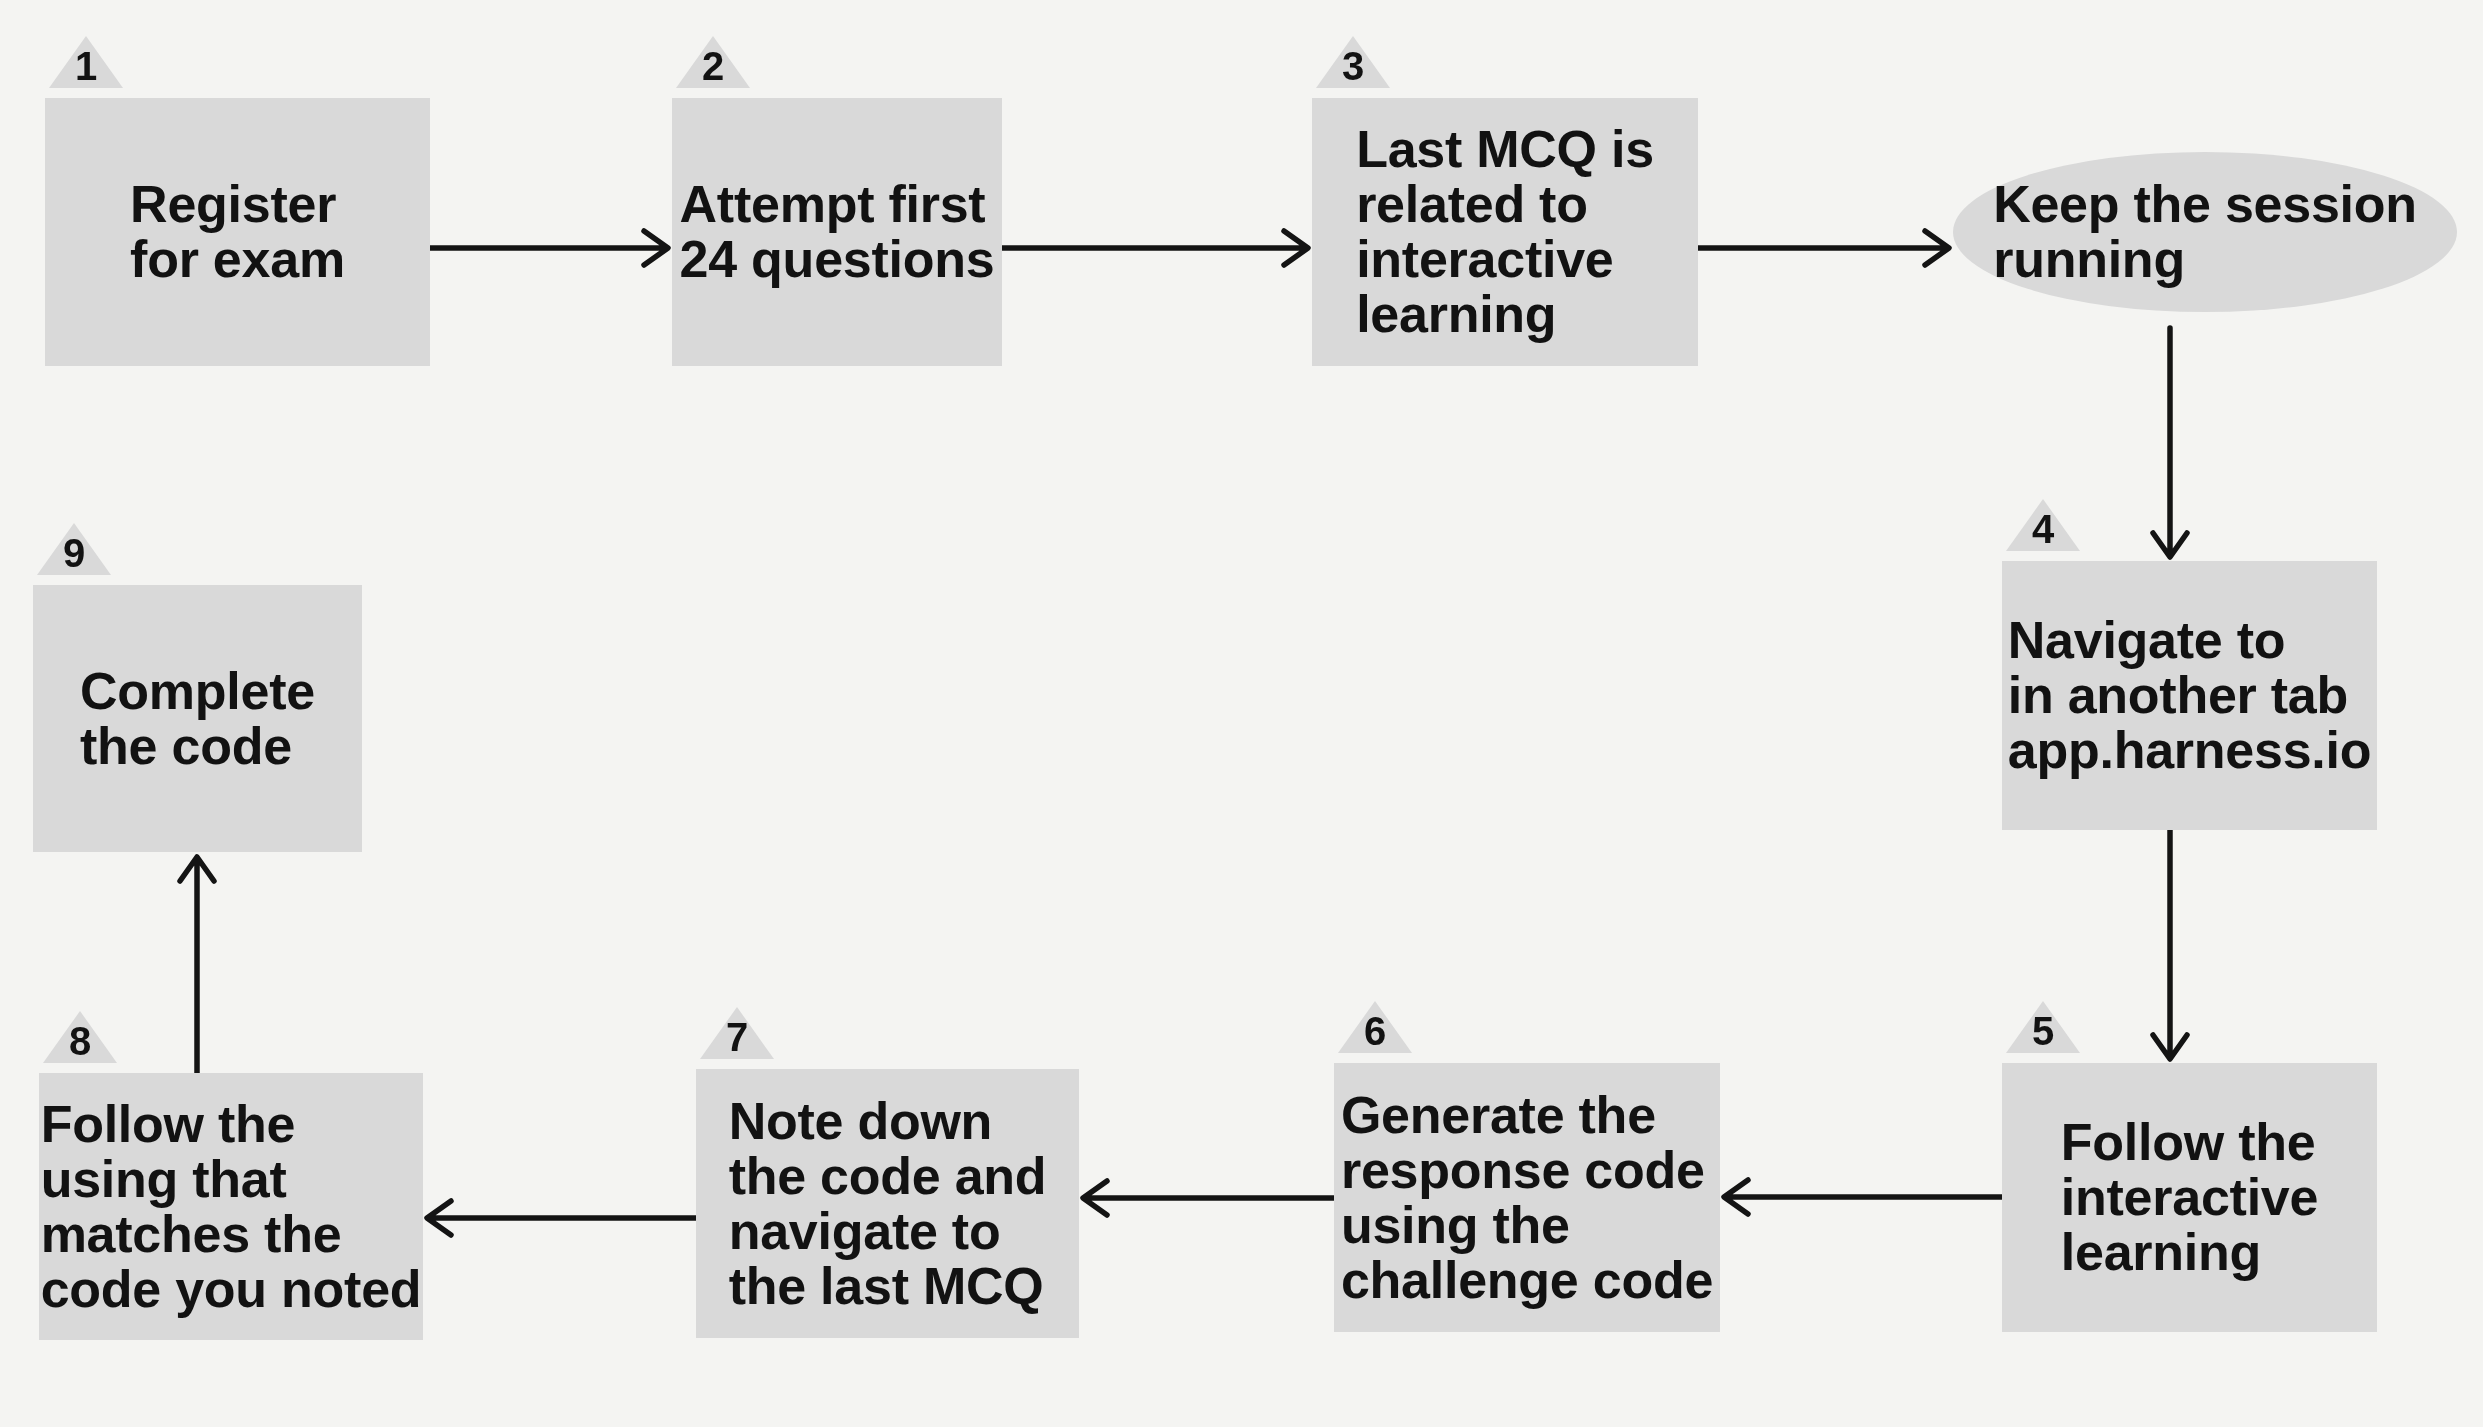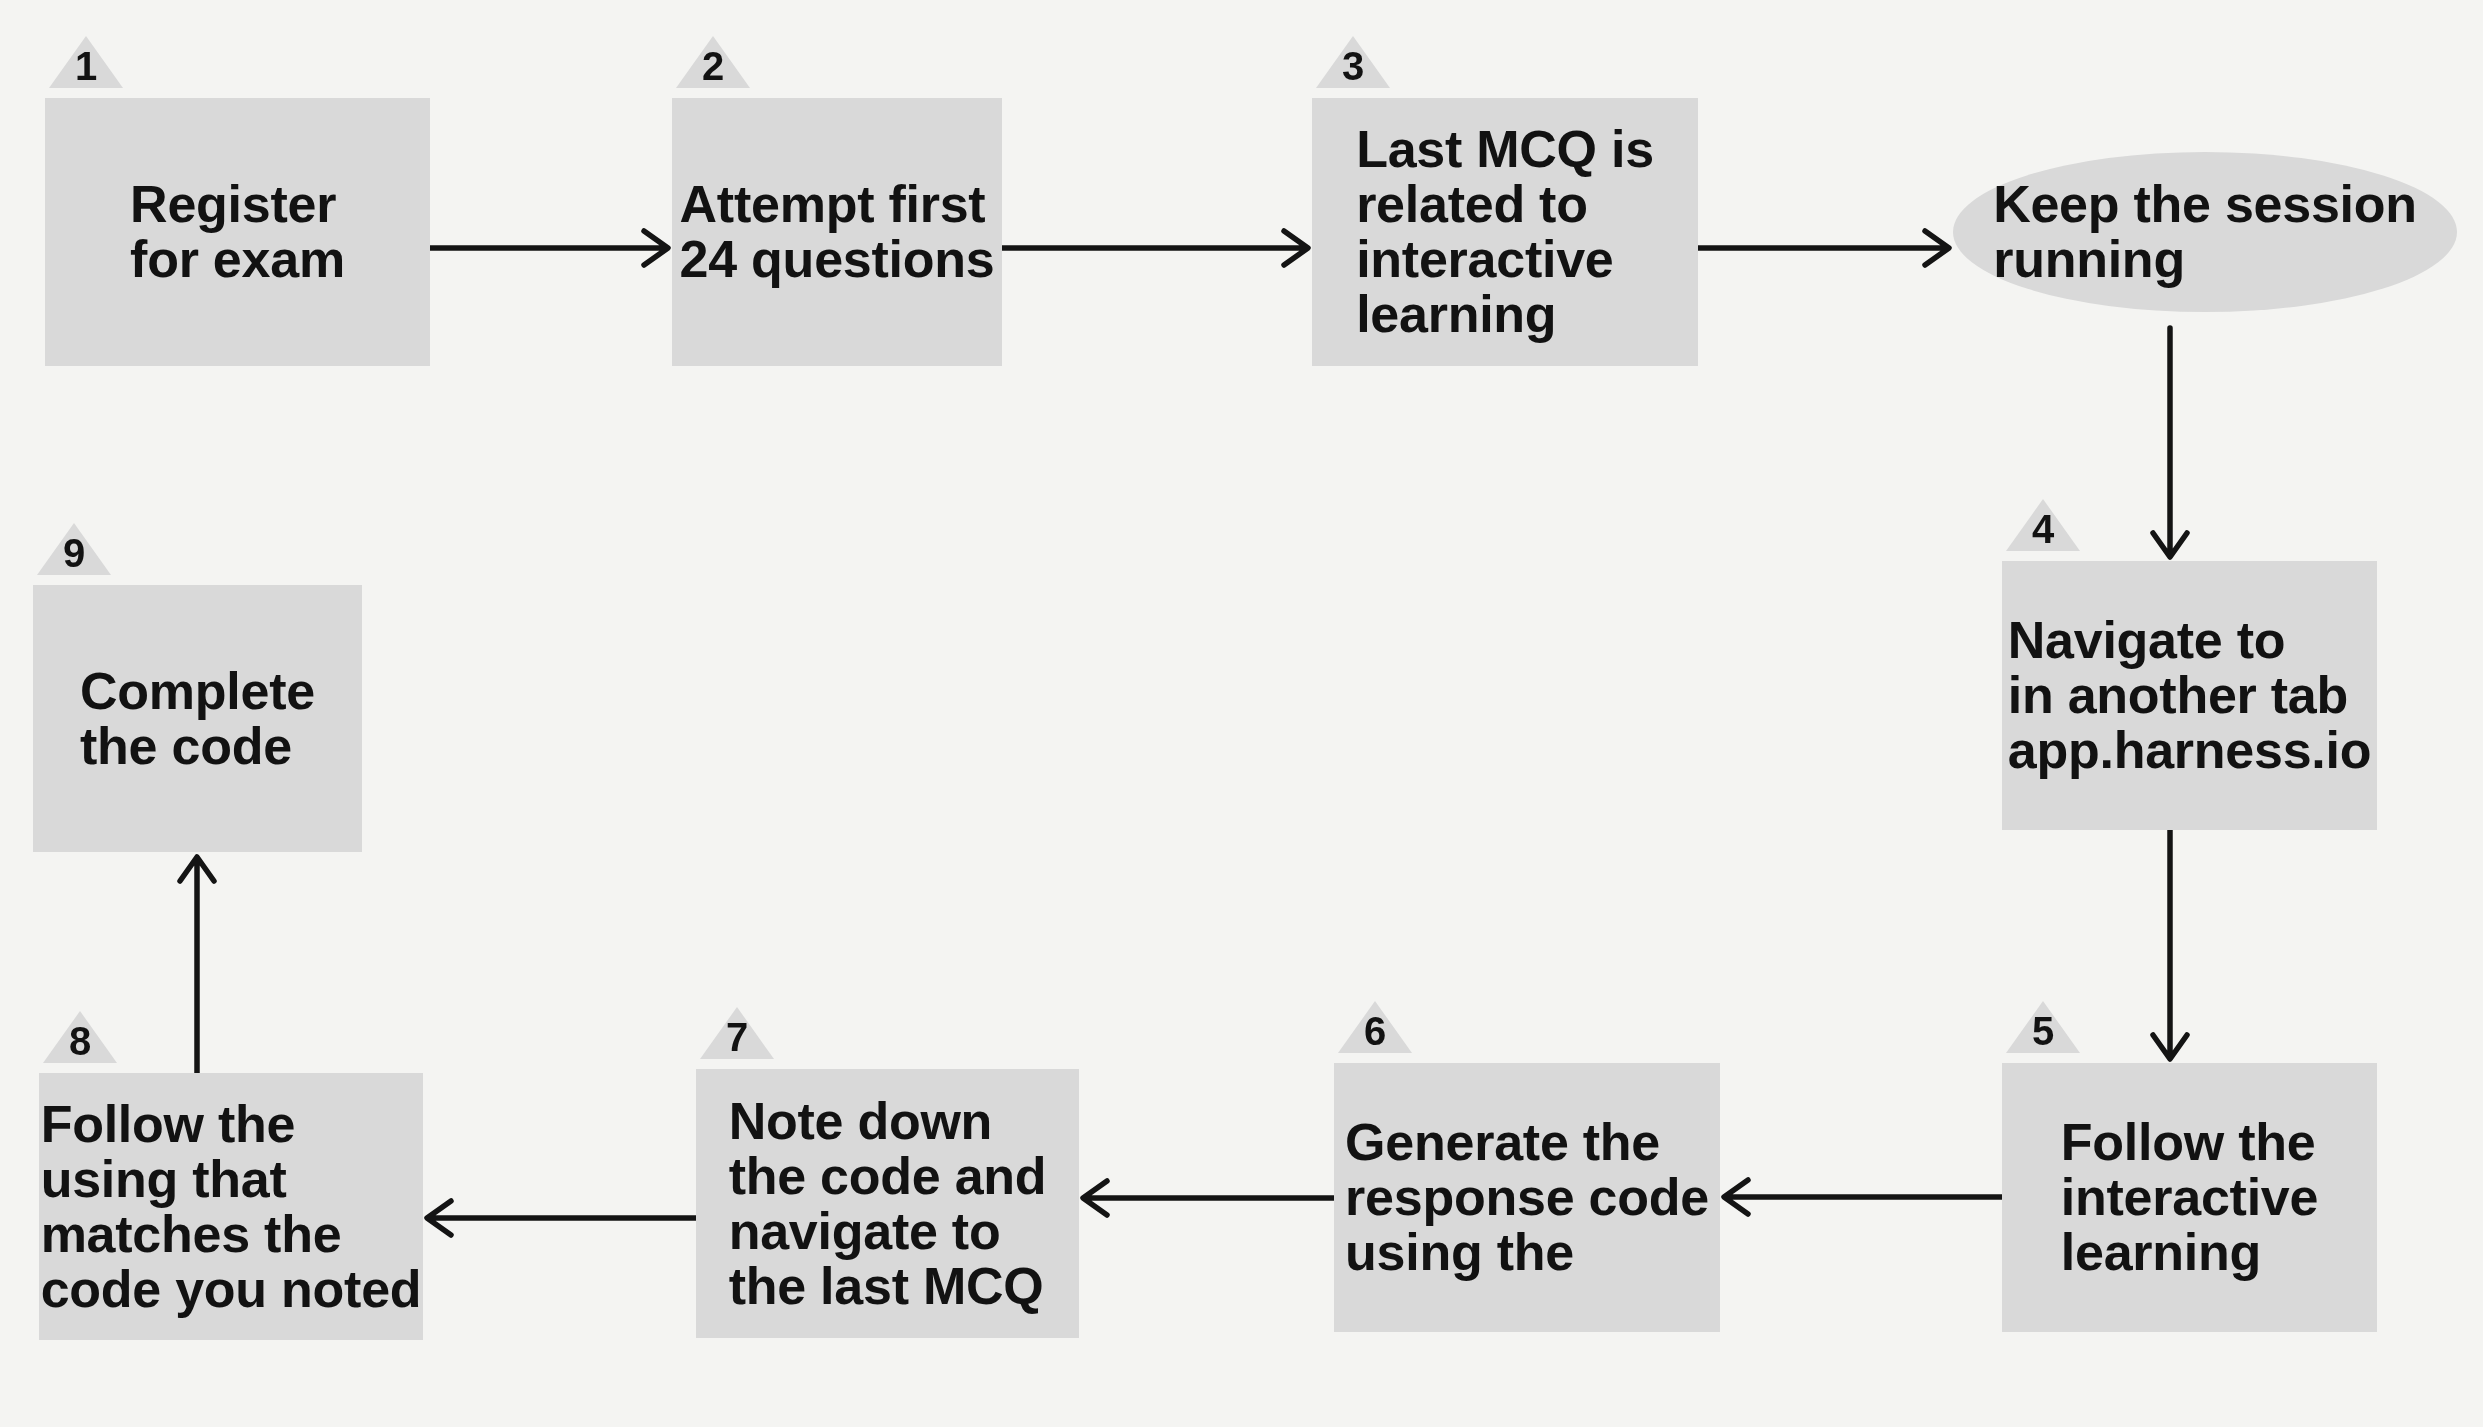--- a/index.html
+++ b/index.html
@@ -160,20 +160,21 @@
   </div>
 
   <div class="node n6">
     <div class="badge">
       <span class="num">6</span>
     </div>
     <div class="txt">
       <span>Generate the</span>
       <span>response code</span>
       <span>using the</span>
+      <span>challenge code</span>
     </div>
   </div>
 
   <div class="node n7">
     <div class="badge">
       <span class="num">7</span>
     </div>
     <div class="txt">
       <span>Note down</span>
       <span>the code and</span>

